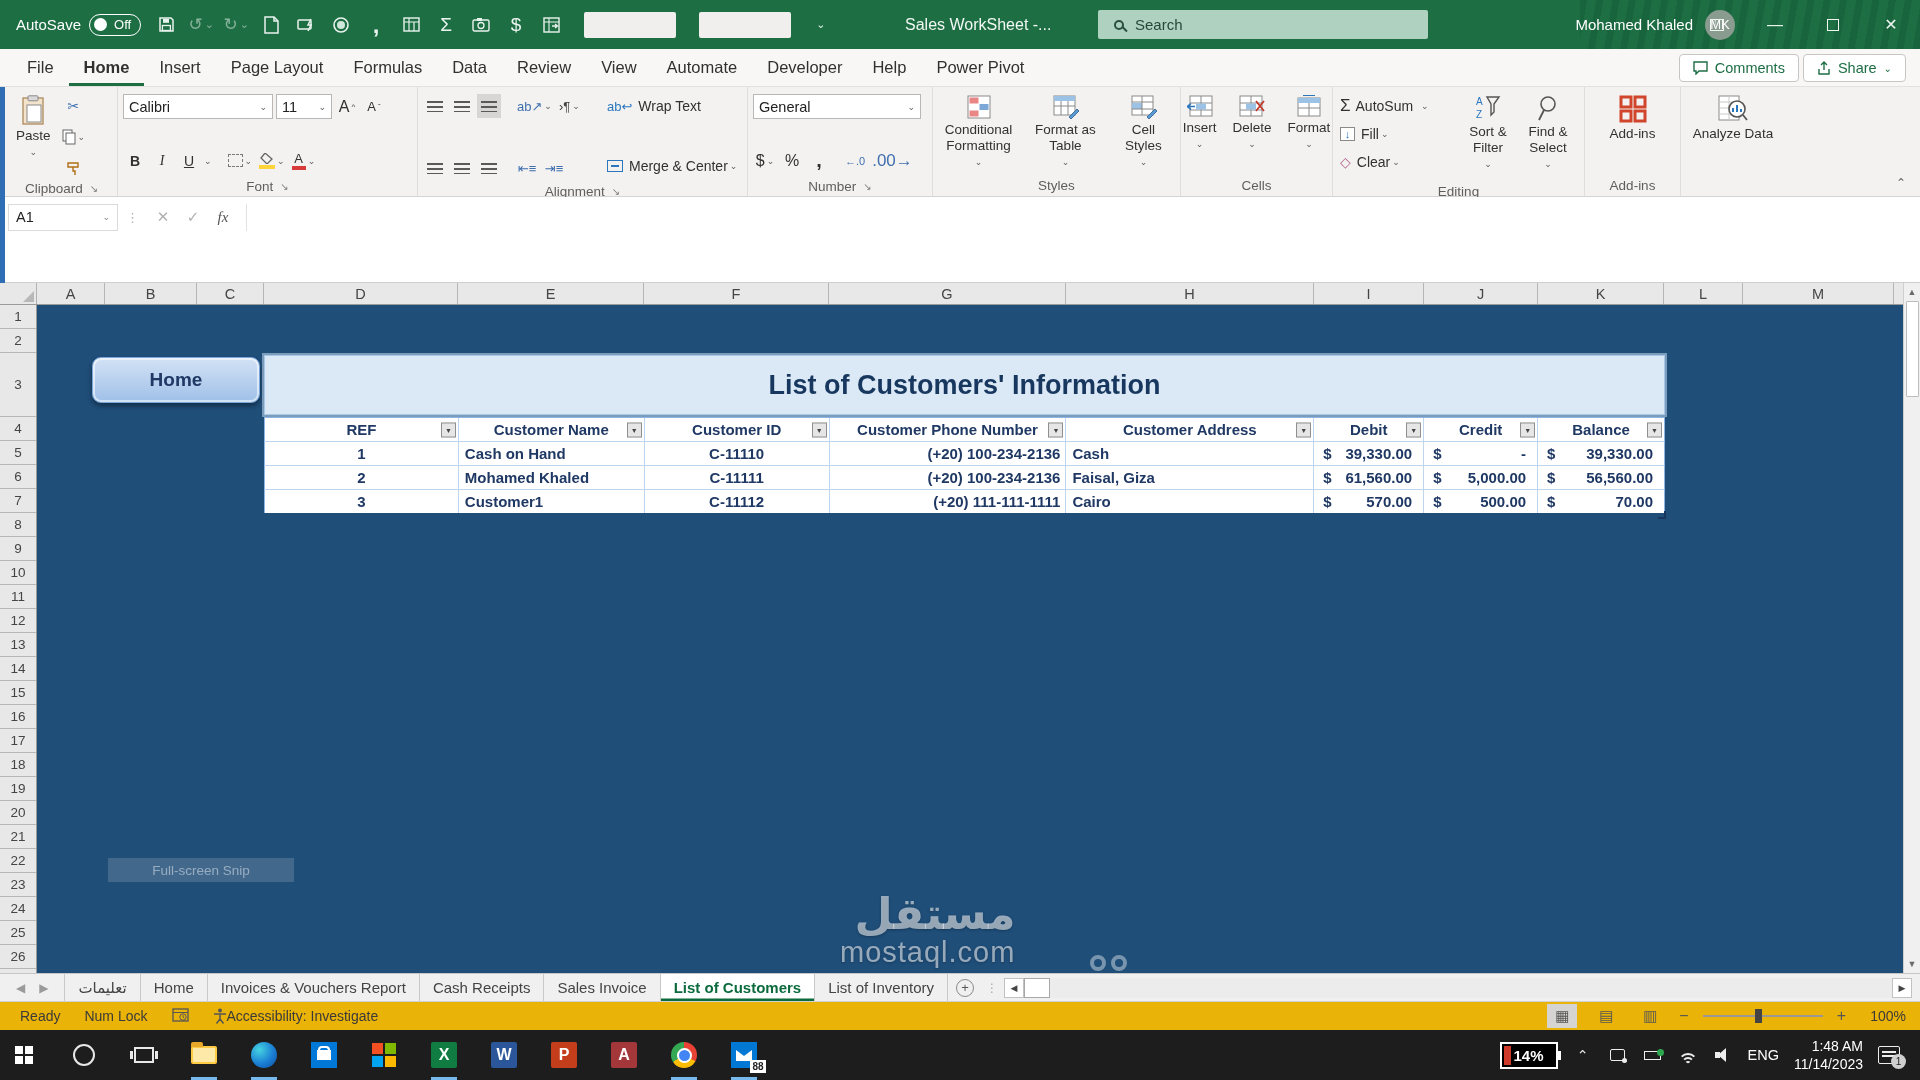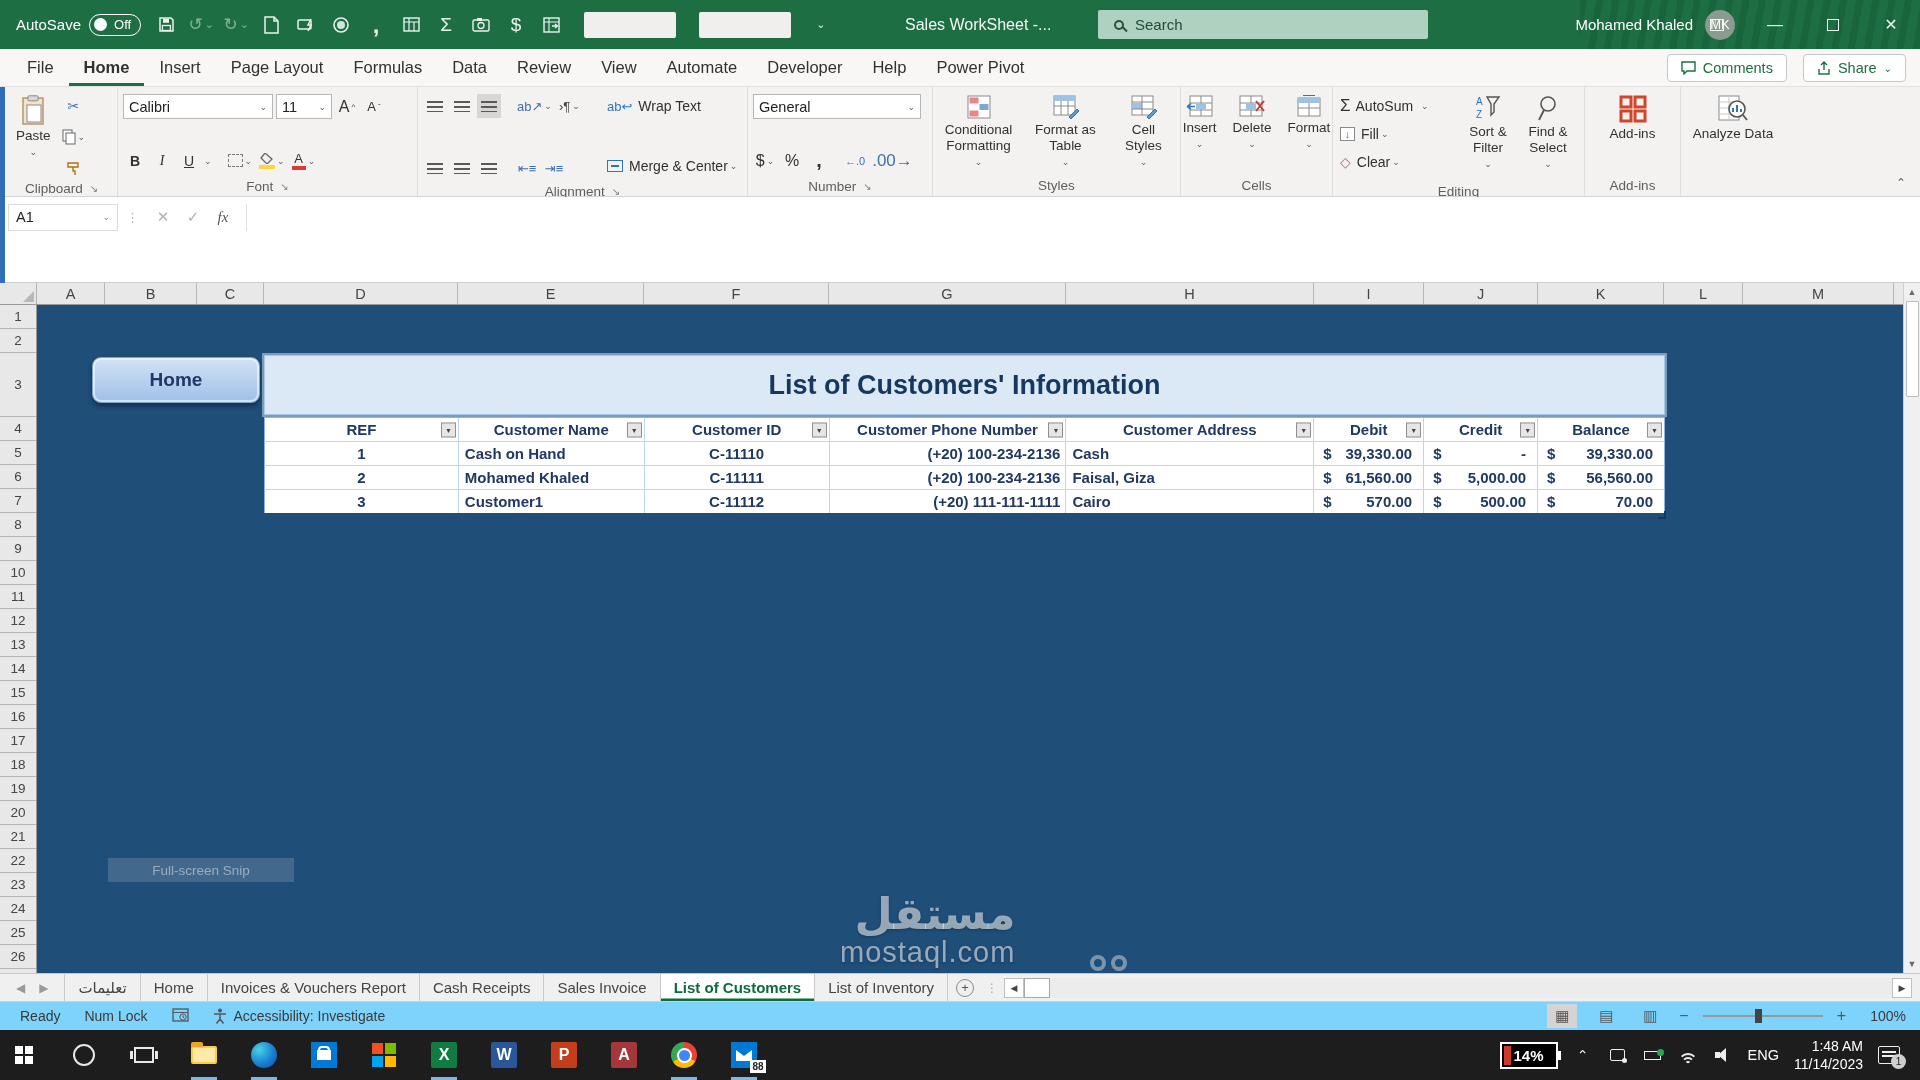--- a/index.html
+++ b/index.html
@@ -29,21 +29,21 @@
   .winbtns{position:absolute;right:0;top:0;height:49px;display:flex;z-index:2;}
   .winbtn{width:58px;height:49px;display:flex;align-items:center;justify-content:center;font-size:16px;color:#eef6f1;}
   .winbtn .box{width:12px;height:12px;border:1.5px solid #eef6f1;}
   .ribicon{width:14px;height:12px;border:1.5px solid #eef6f1;position:relative;}
   .ribicon::after{content:"↑";position:absolute;left:2px;top:-3px;font-size:9px;}
 
   
   .rtabs{position:relative;height:38px;background:#f8f7f6;display:flex;align-items:stretch;padding-left:12px;border-bottom:1px solid #e3e1df;}
   .rtab{display:flex;align-items:center;padding:0 15px;font-size:16.5px;color:#32312f;}
   .rtab.active{font-weight:700;box-shadow:inset 0 -3px 0 #1e6e44;}
-  .rtab-right{position:absolute;right:14px;top:5px;display:flex;gap:16px;}
+  .rtab-right{position:absolute;right:14px;top:5px;display:flex;gap:4px;}
   .pill{display:flex;align-items:center;gap:7px;border:1px solid #c8c6c4;border-radius:4px;background:#fff;height:28px;padding:0 13px;font-size:14.5px;color:#1e6e44;}
   .pill .cchev{font-size:10px;color:#1e6e44;}
 
   
   .ribbon{position:relative;height:110px;background:#f3f2f1;display:flex;border-bottom:1px solid #d6d4d2;padding-left:6px;}
   .rgroup{display:flex;flex-direction:column;border-right:1px solid #e0deda;padding:5px 5px 0 5px;}
   .rgroup-body{flex:1;display:flex;align-items:flex-start;gap:4px;}
   .rgroup-label{height:21px;font-size:13.5px;color:#605e5c;display:flex;align-items:center;justify-content:center;gap:7px;}
   .launcher{font-size:10px;color:#7a7876;}
   .bigbtn{display:flex;flex-direction:column;align-items:center;justify-content:flex-start;font-size:13.5px;color:#323130;padding:3px 5px;line-height:1.18;text-align:center;gap:3px;}
@@ -119,21 +119,21 @@
   .addsheet{display:flex;align-items:center;justify-content:center;width:34px;color:#555;}
   .addsheet span{width:18px;height:18px;border:1px solid #8a8a8a;border-radius:50%;display:flex;align-items:center;justify-content:center;font-size:13px;}
   .stab-dots{display:flex;align-items:center;color:#aaa;font-size:12px;padding:0 4px;}
   .hscroll{margin-left:2px;display:flex;align-items:center;flex:1;}
   .harrow{width:20px;height:20px;background:#fff;border:1px solid #c2c2c2;display:flex;align-items:center;justify-content:center;font-size:9px;color:#444;}
   .hthumb{width:26px;height:20px;background:#fff;border:1px solid #a8a8a8;}
   .htrack{flex:1;height:20px;background:#ececec;}
   .harrow.endcap{margin-right:8px;}
 
   
-  .statusbar{height:29px;background:#7dd3fc;border-top:1px solid #d1d1d1;display:flex;align-items:center;font-size:14px;color:#3b3a39;padding-left:20px;gap:24px;}
+  .statusbar{height:29px;background:#eab308;border-top:1px solid #d1d1d1;display:flex;align-items:center;font-size:14px;color:#3b3a39;padding-left:20px;gap:24px;}
   .sb-ic{font-size:15px;color:#444;}
   .sb-right{margin-left:auto;display:flex;align-items:center;gap:14px;padding-right:14px;}
   .viewic{width:30px;height:24px;display:flex;align-items:center;justify-content:center;font-size:15px;color:#555;}
   .viewic.active{background:#d6d4d2;}
   .zoomtrack{position:relative;width:120px;height:2px;background:#9a9896;}
   .zoomthumb{position:absolute;left:52px;top:-6px;width:7px;height:14px;background:#444;}
   .zoomsign{font-size:16px;color:#555;}
   .zoompct{width:46px;text-align:right;font-size:14px;}
 
   
@@ -850,21 +850,21 @@
     <span>Ready</span>
     <span>Num Lock</span>
     <span class="sb-ic">
       <svg width="17" height="14" viewBox="0 0 17 14">
           <rect x="1" y="1" width="15" height="12" fill="none" stroke="#555" stroke-width="1.3"></rect>
           <path d="M1 4.5h15" stroke="#555"></path>
           <circle cx="11" cy="9" r="3.2" fill="none" stroke="#555"></circle>
           <path d="M11 7.2v1.8l1.3 1" fill="none" stroke="#555"></path>
         </svg>
     </span>
-    <span style="display:flex;align-items:center;gap:7px;">
+    <span style="display:flex;align-items:center;">
       <svg width="14" height="16" viewBox="0 0 14 16">
           <circle cx="7" cy="2.5" r="2" fill="#555"></circle>
           <path d="M1 6h12M7 6v5M7 11l-3.5 4.5M7 11l3.5 4.5" stroke="#555" stroke-width="1.5" fill="none"></path>
         </svg>
       <span>Accessibility: Investigate</span>
     </span>
     <div class="sb-right">
       <span class="viewic active">▦</span>
       <span class="viewic">▤</span>
       <span class="viewic">▥</span>

